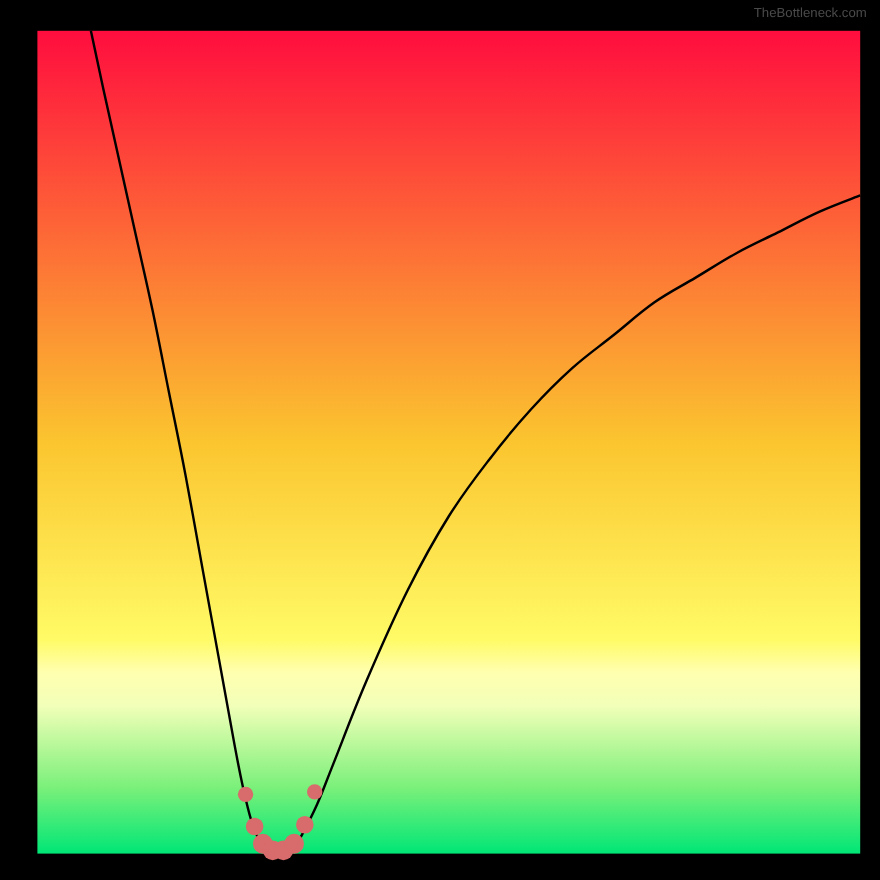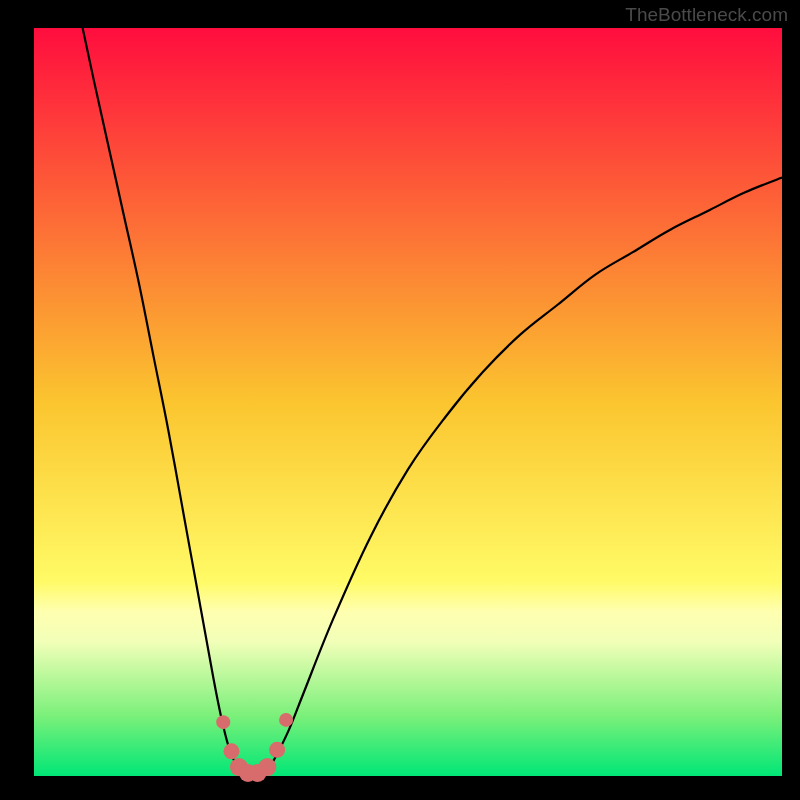--- a/index.html
+++ b/index.html
@@ -13,21 +13,21 @@
   .container {
     position: relative;
     width: 800px;
     height: 800px;
   }
   .watermark {
     position: absolute;
     top: 4px;
     right: 12px;
     font-family: Arial, sans-serif;
-    font-size: 19px;
+    font-size: 12px;
     color: #4a4a4a;
     font-weight: 500;
     z-index: 10;
   }
   svg {
     display: block;
   }
 </style>
 </head>
 <body>

